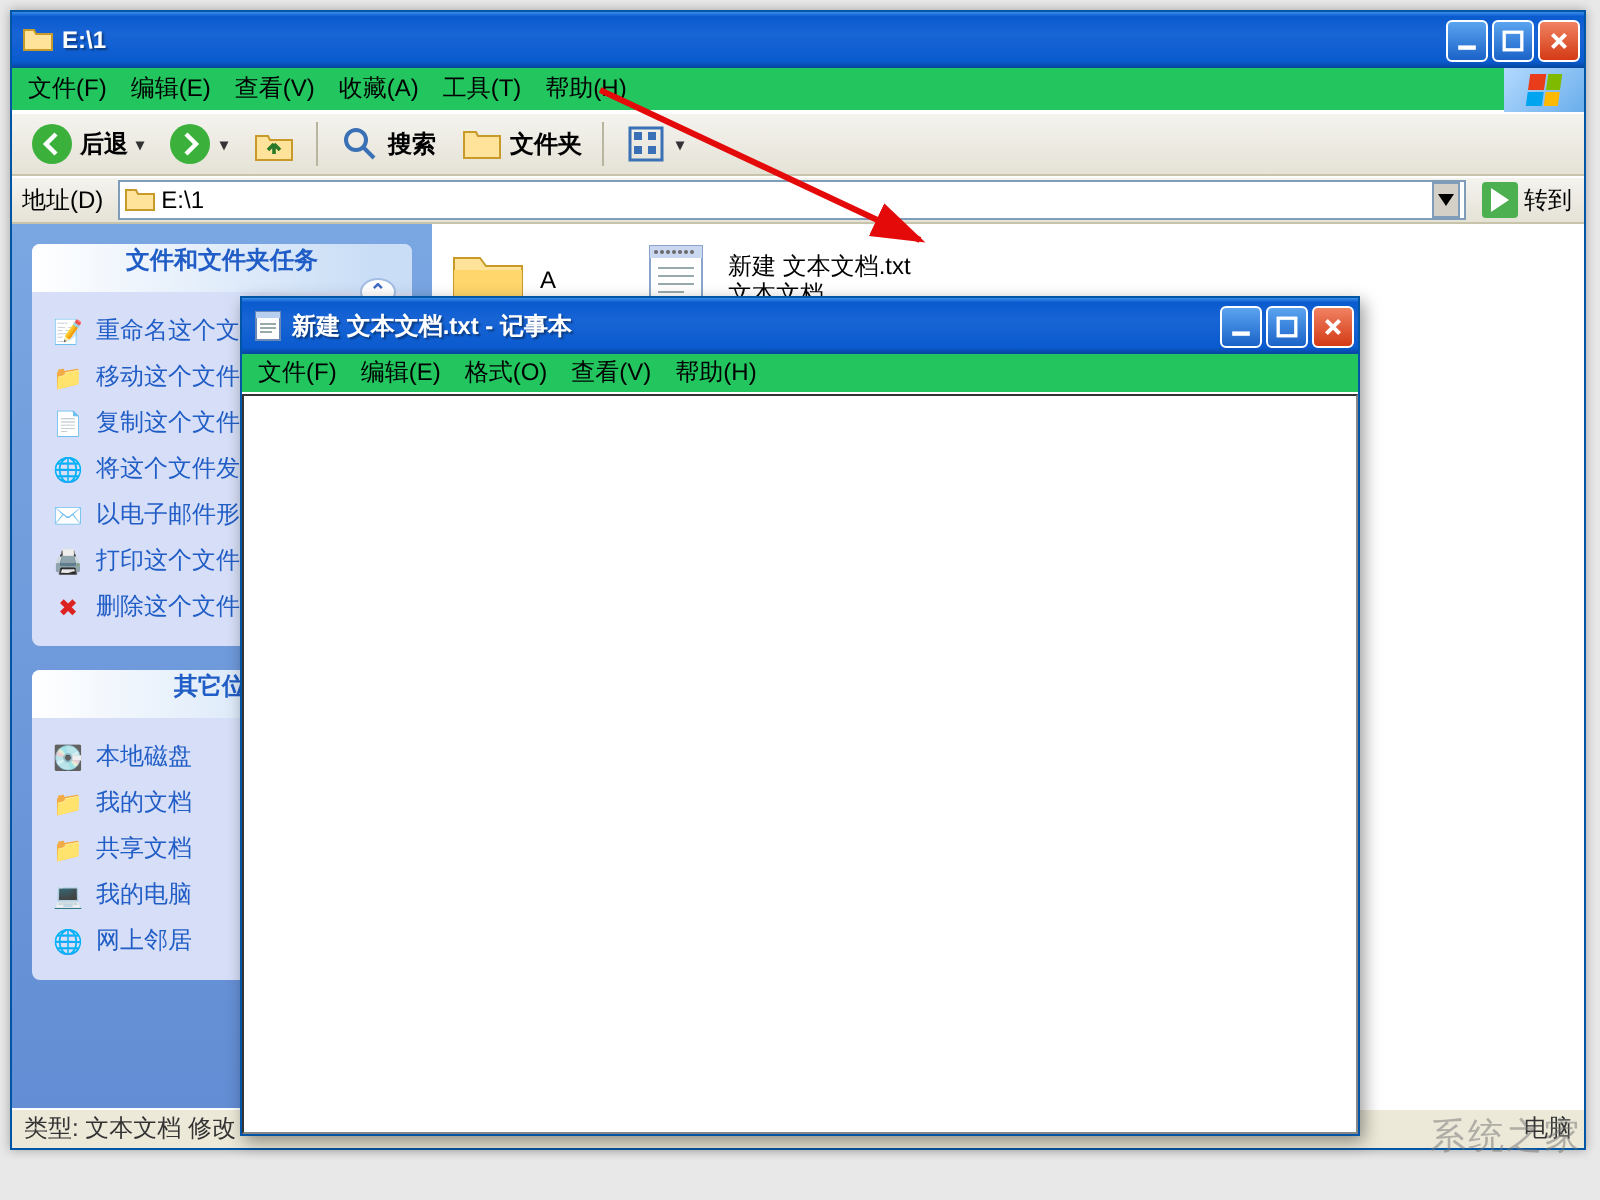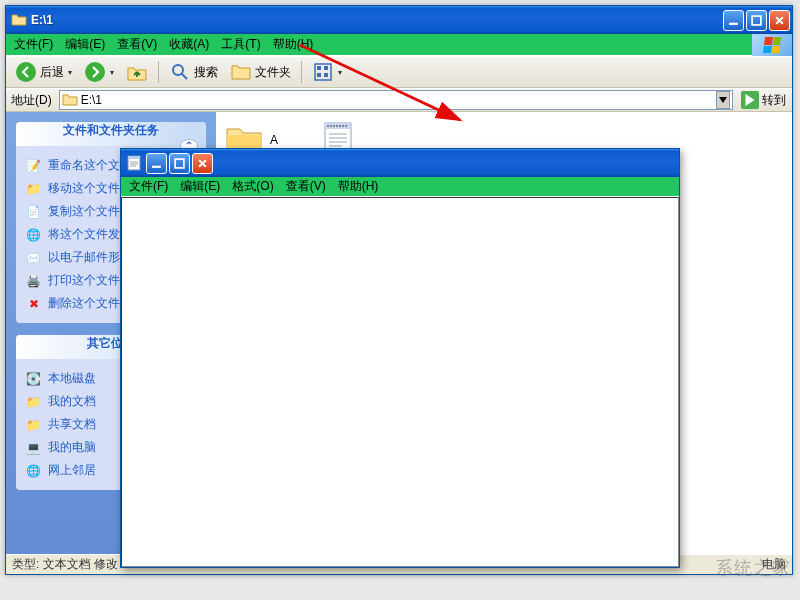--- a/index.html
+++ b/index.html
@@ -36,21 +36,21 @@
   display:flex; align-items:center; justify-content:center;
 }
 .xplogo .flag { width:16px; height:16px; display:grid; grid-template-columns:1fr 1fr; grid-template-rows:1fr 1fr; gap:1px; transform:skewX(-8deg); }
 .xplogo .flag span:nth-child(1){background:#e83c1a;} .xplogo .flag span:nth-child(2){background:#7fba00;}
 .xplogo .flag span:nth-child(3){background:#00a4ef;} .xplogo .flag span:nth-child(4){background:#ffb900;}
 
 
 .toolbar {
   height:32px; background:linear-gradient(to bottom,#f4f3ee,#e5e2d6);
   border-top:1px solid #fff; border-bottom:1px solid #c8c4ac;
-  display:flex; align-items:center; padding:0 4px; gap:2px;
+  display:flex; align-items:center; padding:0 4px; gap:2px;font-weight:bold;
 }
 .tbtn { display:flex; align-items:center; gap:3px; padding:2px 5px; border-radius:3px; cursor:pointer; }
 .tbtn .i { width:22px; height:22px; display:flex; align-items:center; justify-content:center; }
 .tbtn .dd { font-size:8px; color:#333; margin-left:1px; }
 .sep { width:1px; height:22px; background:#b9b59e; margin:0 3px; }
 
 
 .addrbar {
   height:24px; background:linear-gradient(to bottom,#f4f3ee,#e5e2d6);
   border-top:1px solid #fff; border-bottom:1px solid #c8c4ac;
@@ -345,20 +345,24 @@
               <circle cx="19" cy="6" r="1" fill="#6b6b6b"></circle>
               <circle cx="22" cy="6" r="1" fill="#6b6b6b"></circle>
               <circle cx="25" cy="6" r="1" fill="#6b6b6b"></circle>
               <circle cx="28" cy="6" r="1" fill="#6b6b6b"></circle>
             <line x1="11" y1="14" x2="29" y2="14" stroke="#9aa" stroke-width="1"></line>
             <line x1="11" y1="18" x2="29" y2="18" stroke="#9aa" stroke-width="1"></line>
             <line x1="11" y1="22" x2="29" y2="22" stroke="#9aa" stroke-width="1"></line>
             <line x1="11" y1="26" x2="24" y2="26" stroke="#9aa" stroke-width="1"></line>
           </svg>
         </span>
+        <span class="flabel">
+          <span>新建 文本文档.txt</span><br>
+          <span>文本文档</span>
+        </span>
       </div>
     </div>
 
   </div>
 
   <div class="statusbar">
     <span>类型: 文本文档 修改</span>
     <span style="margin-left:auto;">电脑</span>
   </div>
 </div>
@@ -378,20 +382,21 @@
   <div class="titlebar">
     <span class="ticon">
       <svg viewBox="0 0 16 16">
           <rect x="2" y="1" width="12" height="14" fill="#fff" stroke="#6a89b5"></rect>
           <rect x="2" y="1" width="12" height="3" fill="#b9cff0"></rect>
           <line x1="4" y1="7" x2="12" y2="7" stroke="#9aa"></line>
           <line x1="4" y1="9" x2="12" y2="9" stroke="#9aa"></line>
           <line x1="4" y1="11" x2="10" y2="11" stroke="#9aa"></line>
         </svg>
     </span>
+    <span class="ttext">新建 文本文档.txt - 记事本</span>
     <div class="wbtns">
       <div class="wbtn min">
           <svg viewBox="0 0 10 10">
             <rect x="1" y="7" width="8" height="2" fill="#fff"></rect>
           </svg>
         </div>
       <div class="wbtn max">
           <svg viewBox="0 0 10 10">
             <rect x="1" y="1" width="8" height="8" fill="none" stroke="#fff" stroke-width="1.5"></rect>
           </svg>

